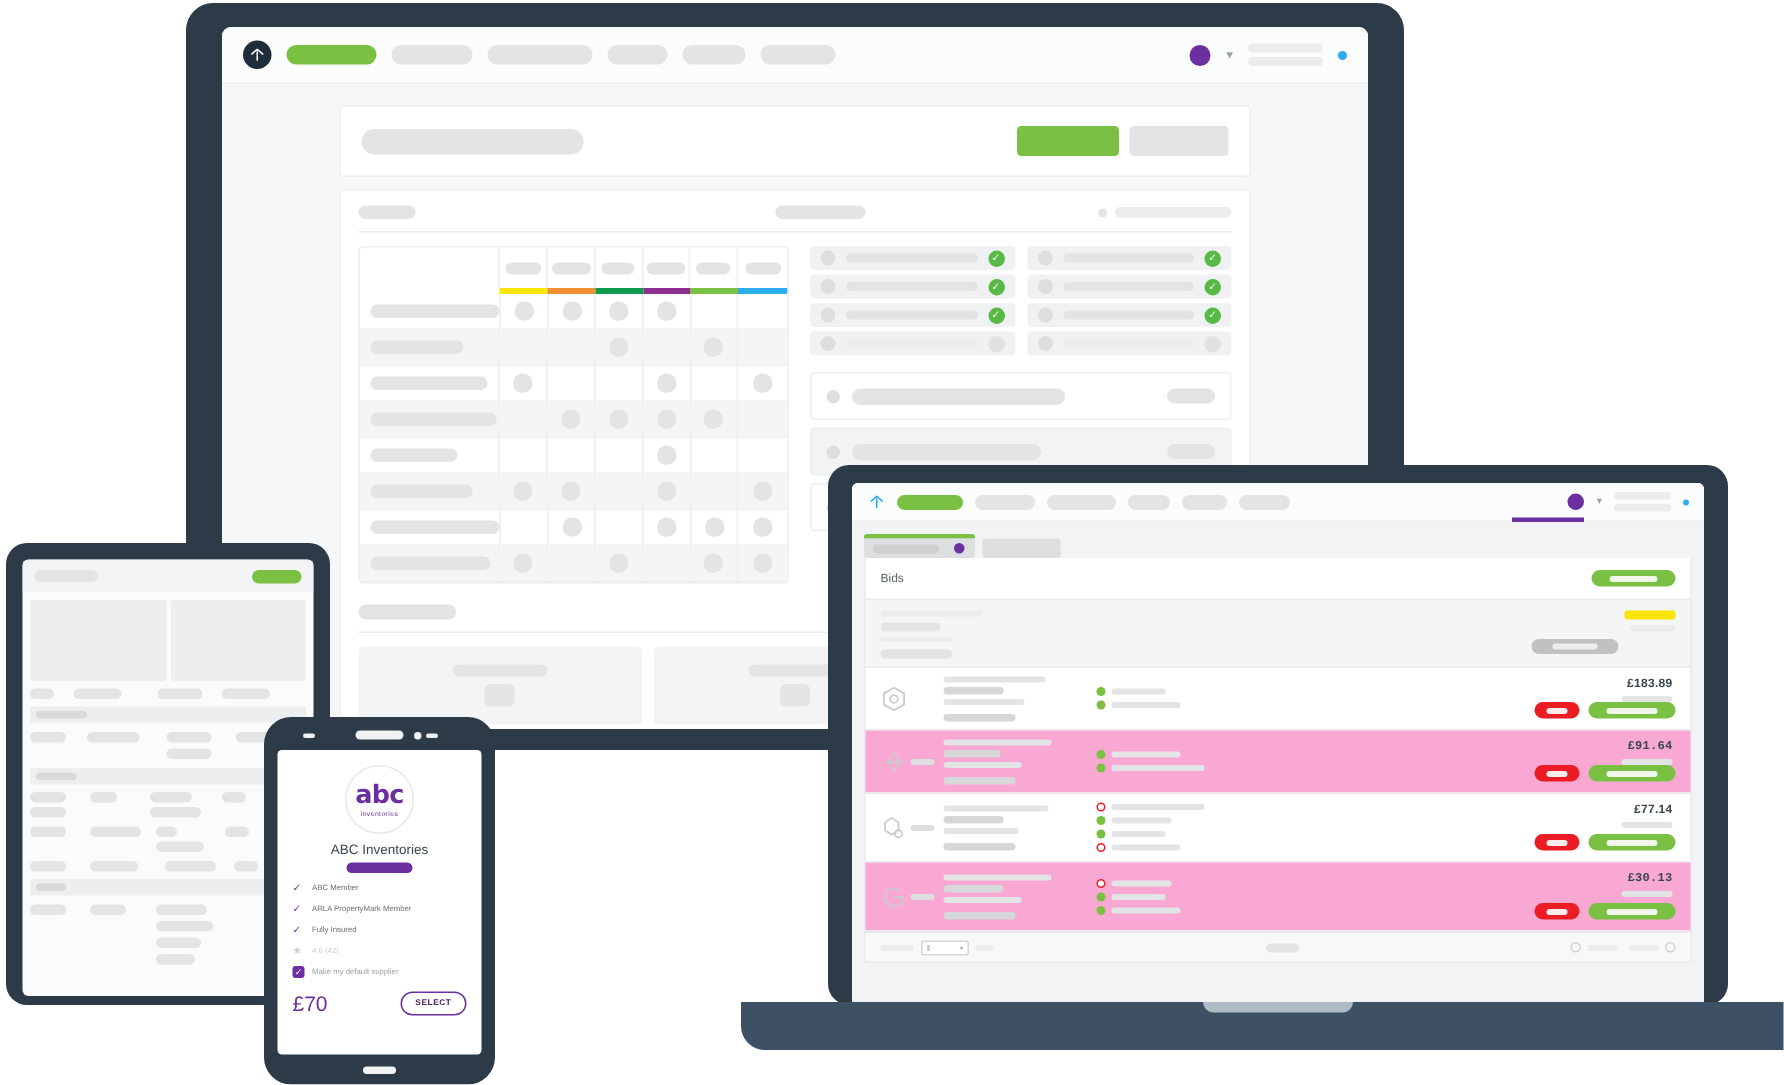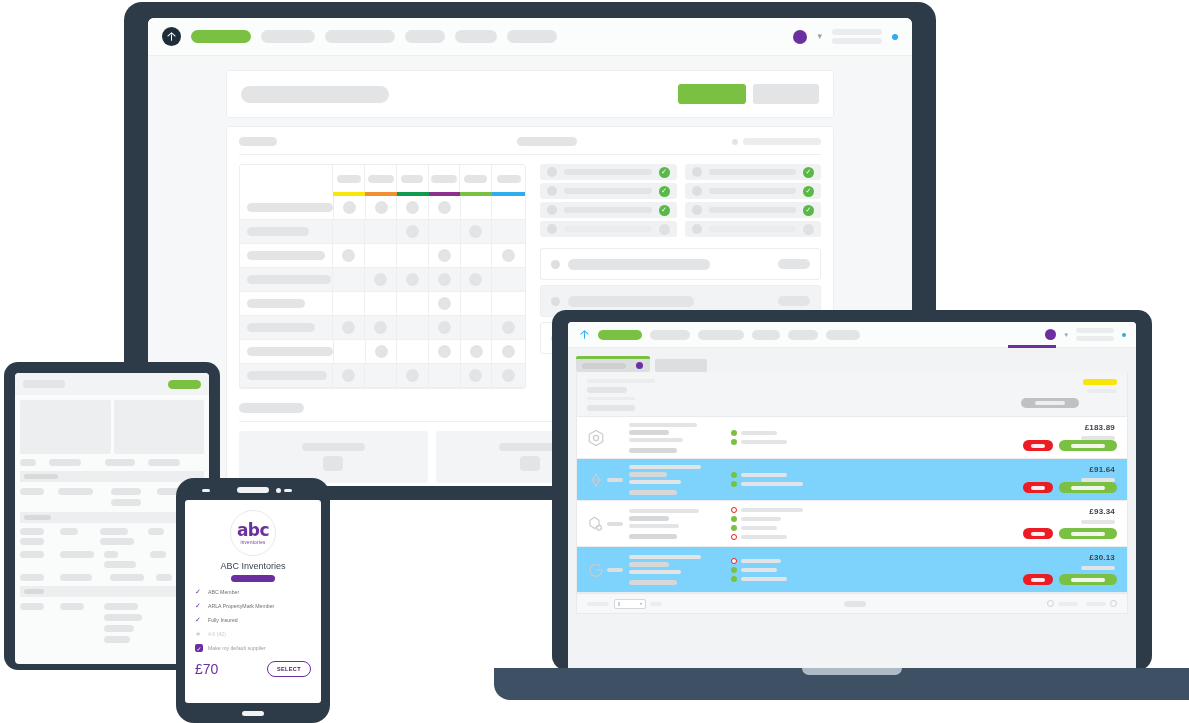--- a/index.html
+++ b/index.html
@@ -86,21 +86,21 @@
   }
   .laptop-notch {
     position:absolute; left:50%; transform:translateX(-50%); top:358px;
     width:100px; height:7px; background:#aebac5; border-radius: 0 0 7px 7px;
   }
   .rnav { height: 26px; background:#fbfcfc; border-bottom:1px solid #eceef0;
           display:flex; align-items:center; padding: 0 10px; gap:8px; position:relative;}
   .rnav .active-underline { position:absolute; left:440px; bottom:-1px; width:48px; height:3px; background:#6b2fa0; }
 
   .bidrow { display:flex; align-items:center; border-bottom:1px solid #ebecee; padding: 8px 10px; position:relative; }
-  .bidrow.shade { background:#7dd3fc; }
+  .bidrow.shade { background:#f9a8d4;font-family:Liberation Mono, monospace; }
   .price { position:absolute; right:12px; font-size:8px; font-weight:bold; color:#3a4550; letter-spacing: .2px;}
 
   .minidot { width:6px; height:6px; border-radius:50%; background:#7ac143; flex:0 0 auto;}
   .minidot.red { background:#fff; border:1.2px solid #ec1c24; }
 
   
   #phone { position: absolute; left: 176px; top: 478px; width: 154px; height: 245px; }
   #phone .shell { position:absolute; inset:0; background:#2d3b48; border-radius: 18px; }
   #phone .screen { position:absolute; left:9px; top:22px; right:9px; bottom:20px;
      background:#ffffff; border-radius:3px; overflow:hidden; padding: 8px 10px; }
@@ -571,20 +571,27 @@
       <div style="background:#f2f3f4;padding:8px 8px 0 8px;height:320px;">
 
         <div style="display:flex;gap:5px;align-items:flex-end;">
           <div style="width:74px;height:16px;background:#dcdee0;border-radius:2px;border-top:3px solid #7ac143;display:flex;align-items:center;padding:0 6px;position:relative;">
             <div class="bar-xl" style="width:44px;height:6px;background:#cdcfd1;"></div>
             <div style="position:absolute;right:7px;width:7px;height:7px;border-radius:50%;background:#6b2fa0;"></div>
           </div>
           <div style="width:52px;height:13px;background:#dcdee0;border-radius:2px;"></div>
         </div>
 
+        <div style="background:#fff;border:1px solid #e8eaec;border-top:none;height:28px;display:flex;align-items:center;padding:0 10px;">
+          <div style="font-size:8px;color:#5c666f;">Bids</div>
+          <div style="flex:1"></div>
+          <div class="pill-green" style="width:56px;height:11px;display:flex;align-items:center;justify-content:center;">
+            <div style="width:32px;height:4px;background:#f0f6e9;border-radius:3px;"></div>
+          </div>
+        </div>
 
         <div style="background:#f4f5f6;border:1px solid #e8eaec;border-top:none;padding:7px 10px;position:relative;height:45px;">
           <div class="bar-l" style="width:68px;height:4px;"></div>
           <div class="bar" style="width:40px;height:6px;margin-top:4px;"></div>
           <div class="bar-l" style="width:48px;height:3px;margin-top:4px;"></div>
           <div class="bar" style="width:48px;height:6px;margin-top:5px;"></div>
           <div class="pill-yellow" style="position:absolute;right:10px;top:7px;width:34px;height:6px;border-radius:2px;"></div>
           <div class="bar-l" style="position:absolute;right:10px;top:17px;width:30px;height:4px;"></div>
           <div class="pill-dark" style="position:absolute;right:48px;bottom:8px;width:58px;height:10px;display:flex;align-items:center;justify-content:center;">
             <div style="width:30px;height:4px;background:#eceef0;border-radius:3px;"></div>
@@ -686,21 +693,21 @@
                 </div>
                 <div style="display: flex; align-items: center; gap: 4px;">
                   <span class="minidot"></span>
                   <span style="width:36px;height:4px;background:#e3e4e6;border-radius:3px;display:block;"></span>
                 </div>
                 <div style="display: flex; align-items: center; gap: 4px;">
                   <span class="minidot red"></span>
                   <span style="width:46px;height:4px;background:#e3e4e6;border-radius:3px;display:block;"></span>
                 </div>
               </div>
-              <div class="price" style="top: 6px;">£93.34</div>
+              <div class="price" style="top: 6px;">£77.14</div>
               <div style="position: absolute; right: 12px; top: 19px; width: 34px; height: 4px; background: rgb(227, 228, 230); border-radius: 3px;"></div>
               <div style="position: absolute; right: 10px; bottom: 7px; display: flex; gap: 6px; align-items: center;">
                 <span class="pill-red" style="width:30px;height:11px;display:flex;align-items:center;justify-content:center;">
                   <span style="width:14px;height:4px;background:#fdecec;border-radius:3px;display:block;"></span>
                 </span>
                 <span class="pill-green" style="width:58px;height:11px;display:flex;align-items:center;justify-content:center;">
                   <span style="width:34px;height:4px;background:#f0f6e9;border-radius:3px;display:block;"></span>
                 </span>
               </div>
             </div>

